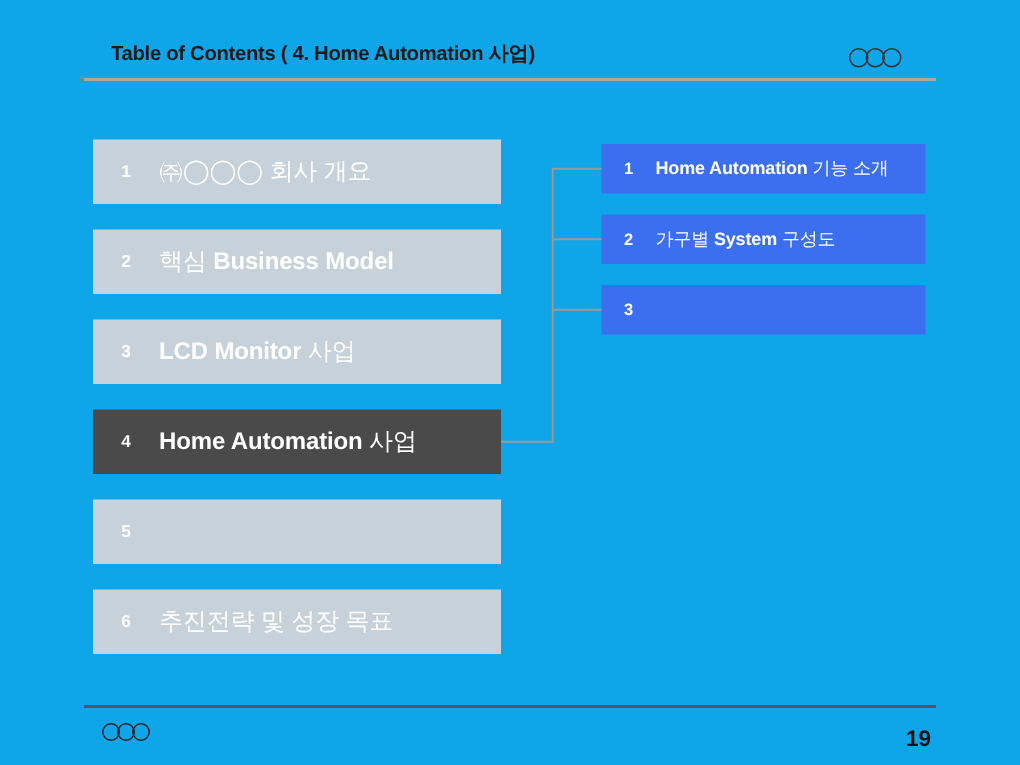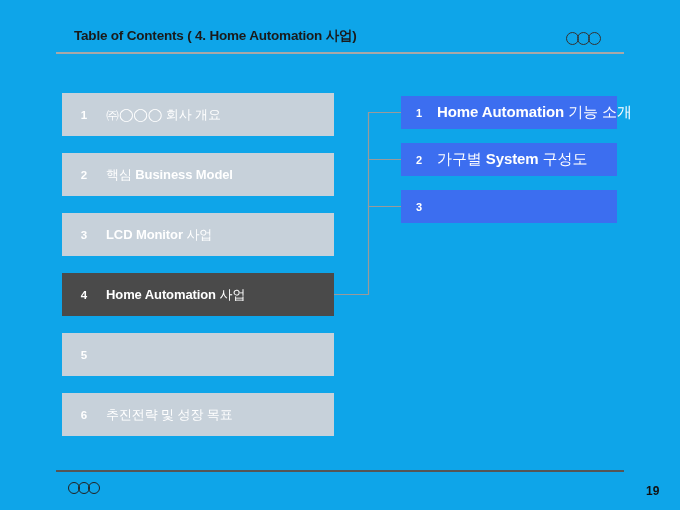--- a/index.html
+++ b/index.html
@@ -81,21 +81,21 @@
   }
   .toc-num {
     width: 44px;
     text-align: center;
     font-size: 11.5px;
     font-weight: bold;
     color: #ffffff;
     flex: 0 0 44px;
   }
   .toc-label {
-    font-size: 13px;
+    font-size: 16px;
     color: #ffffff;
     white-space: nowrap;
     letter-spacing: -0.1px;
   }
   .toc-label b { font-weight: bold; text-align: center; }
 
   
   #sub-list {
     position: absolute;
     left: 401px;
@@ -114,21 +114,21 @@
   }
   .sub-num {
     width: 36px;
     text-align: center;
     font-size: 11px;
     font-weight: bold;
     color: #ffffff;
     flex: 0 0 36px;
   }
   .sub-label {
-    font-size: 15px;
+    font-size: 12px;
     color: #ffffff;
     white-space: nowrap;
     letter-spacing: -0.1px;
   }
   .sub-label b { font-weight: bold; }
 
   
   #connector {
     position: absolute;
     left: 330px;
@@ -173,24 +173,23 @@
     font-size: 11.5px;
     font-weight: bold;
     color: #1a1a1a;
     white-space: nowrap;
     letter-spacing: -0.3px;
   }
   #page-number {
     position: absolute;
     left: 604px;
     top: 484px;
-    font-size: 12px;
+    font-size: 15px;
     font-weight: bold;
     color: #111111;
-    margin-left: 42px;
   }
 </style>
 </head>
 <body>
 
 <div id="slide">
 
   <div id="header-title">Table of Contents ( 4. Home Automation 사업)</div>
   <div id="header-rule"></div>
   <div id="header-logo">

